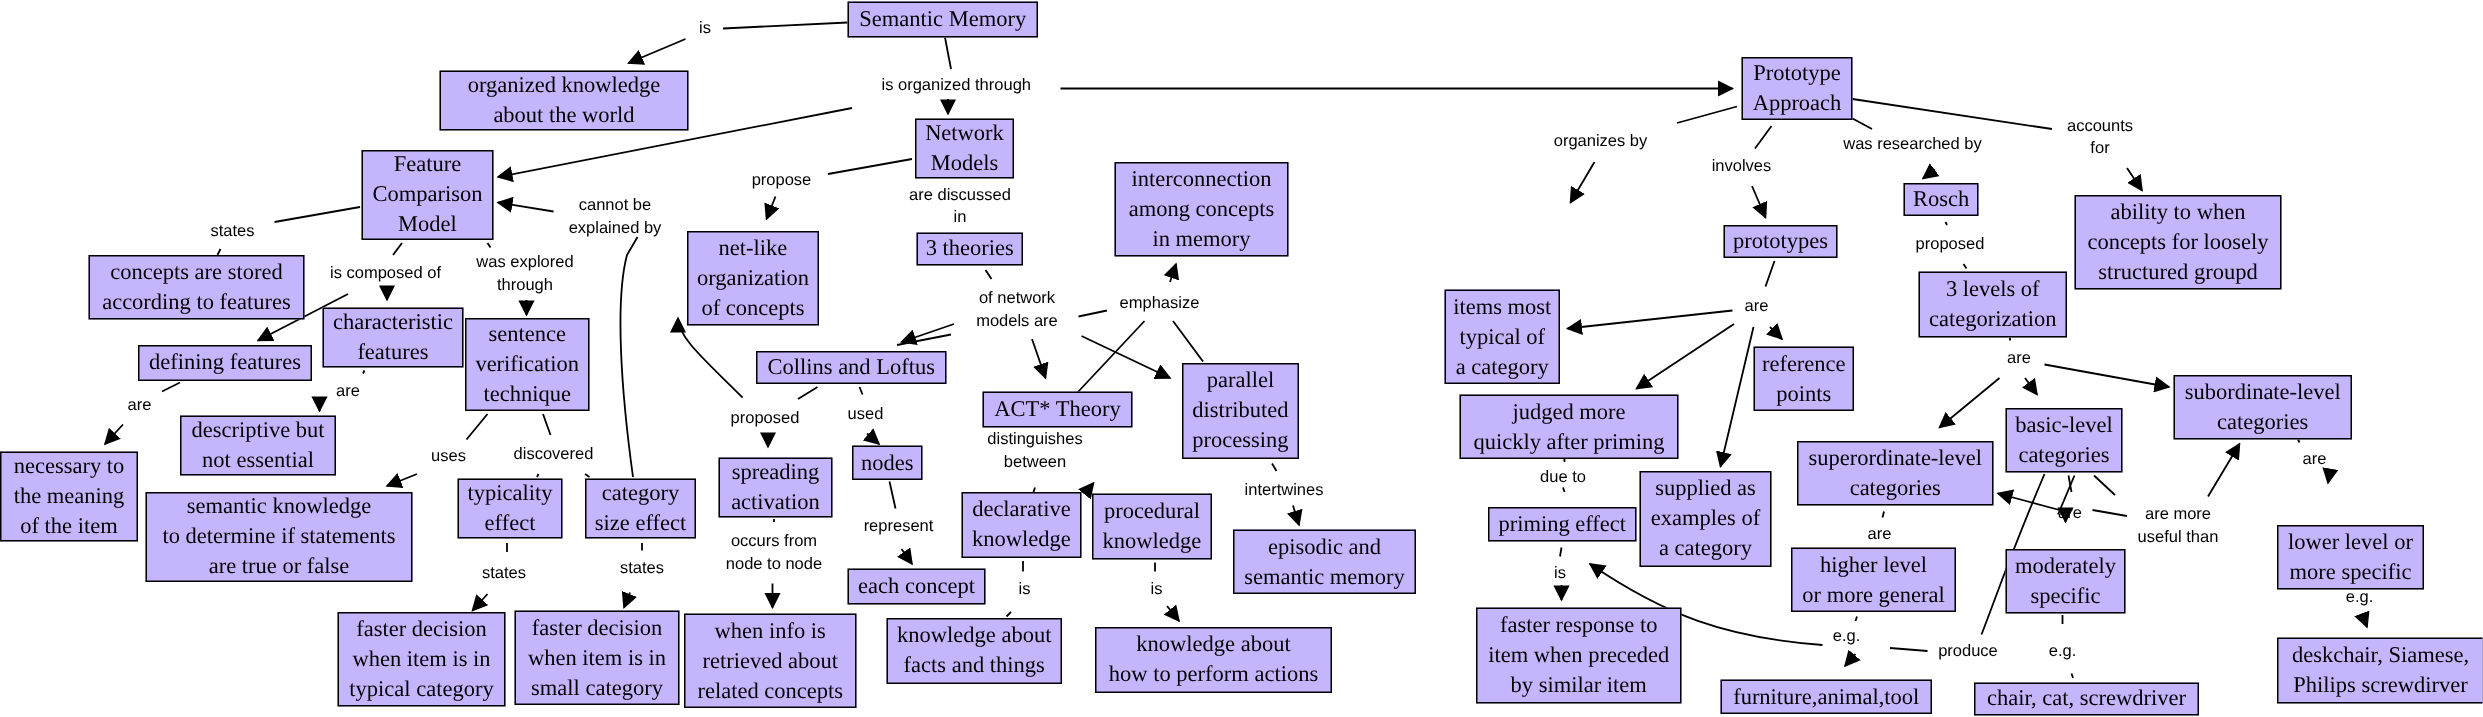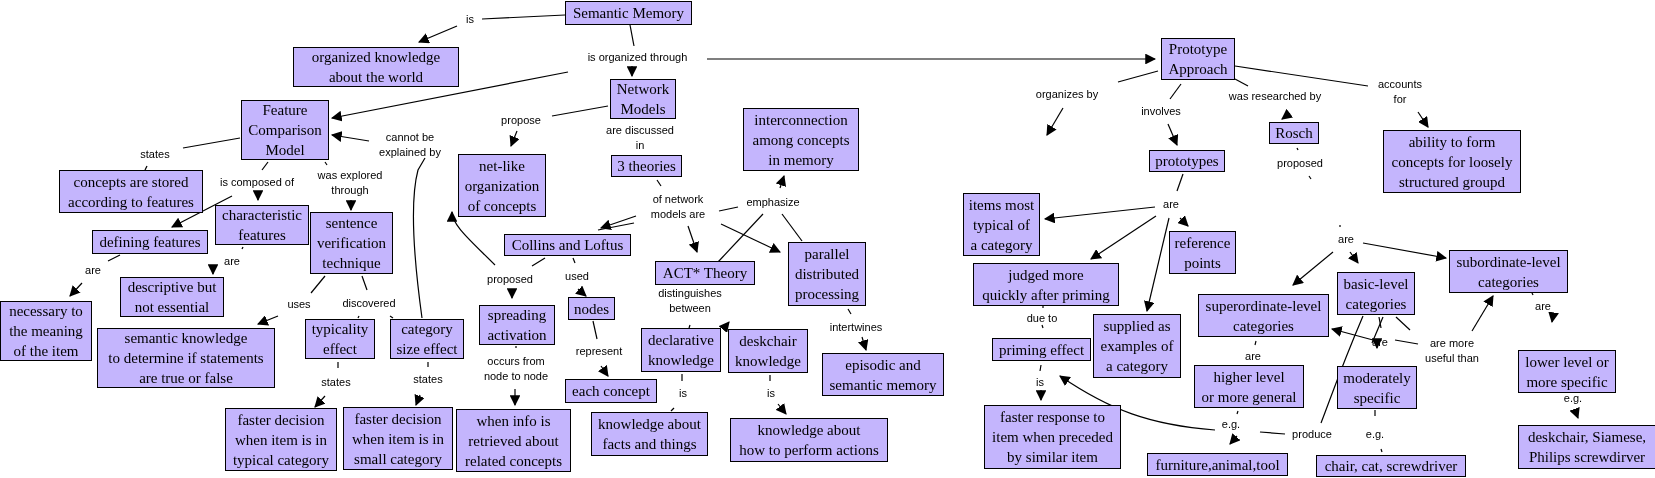--- a/index.html
+++ b/index.html
@@ -203,38 +203,40 @@
 processing</div>
 <div class="node" style="left:479px;top:305px;width:76px;height:40px;">spreading
 activation</div>
 <div class="node" style="left:568px;top:297px;width:47px;height:23px;">nodes</div>
 <div class="node" style="left:565px;top:379px;width:92px;height:24px;text-align:center;">each concept</div>
 <div class="node" style="left:456px;top:409px;width:115px;height:63px;">when info is
 retrieved about
 related concepts</div>
 <div class="node" style="left:641px;top:328px;width:80px;height:44px;">declarative
 knowledge</div>
-<div class="node" style="left:728px;top:329px;width:80px;height:44px;">deskchair
+<div class="node" style="left:728px;top:329px;width:80px;height:44px;">procedural
 knowledge</div>
 <div class="node" style="left:591px;top:412px;width:117px;height:44px;">knowledge about
 facts and things</div>
 <div class="node" style="left:730px;top:418px;width:158px;height:44px;">knowledge about
 how to perform actions</div>
 <div class="node" style="left:822px;top:353px;width:122px;height:43px;">episodic and
 semantic memory</div>
 <div class="node" style="left:1149px;top:150px;width:76px;height:22px;">prototypes</div>
 <div class="node" style="left:1269px;top:122px;width:50px;height:22px;">Rosch</div>
-<div class="node" style="left:1383px;top:130px;width:138px;height:63px;">ability to form
+<div class="node" style="left:1383px;top:130px;width:138px;height:63px;">ability to when
 concepts for loosely
 structured groupd</div>
 <div class="node" style="left:963px;top:193px;width:77px;height:63px;">items most
 typical of
 a category</div>
 <div class="node" style="left:1169px;top:231px;width:67px;height:43px;">reference
 points</div>
+<div class="node" style="left:1279px;top:181px;width:99px;height:44px;">3 levels of
+categorization</div>
 <div class="node" style="left:973px;top:263px;width:146px;height:43px;">judged more
 quickly after priming</div>
 <div class="node" style="left:1093px;top:314px;width:88px;height:64px;">supplied as
 examples of
 a category</div>
 <div class="node" style="left:992px;top:338px;width:99px;height:23px;">priming effect</div>
 <div class="node" style="left:984px;top:405px;width:137px;height:64px;">faster response to
 item when preceded
 by similar item</div>
 <div class="node" style="left:1198px;top:294px;width:131px;height:43px;">superordinate-level

